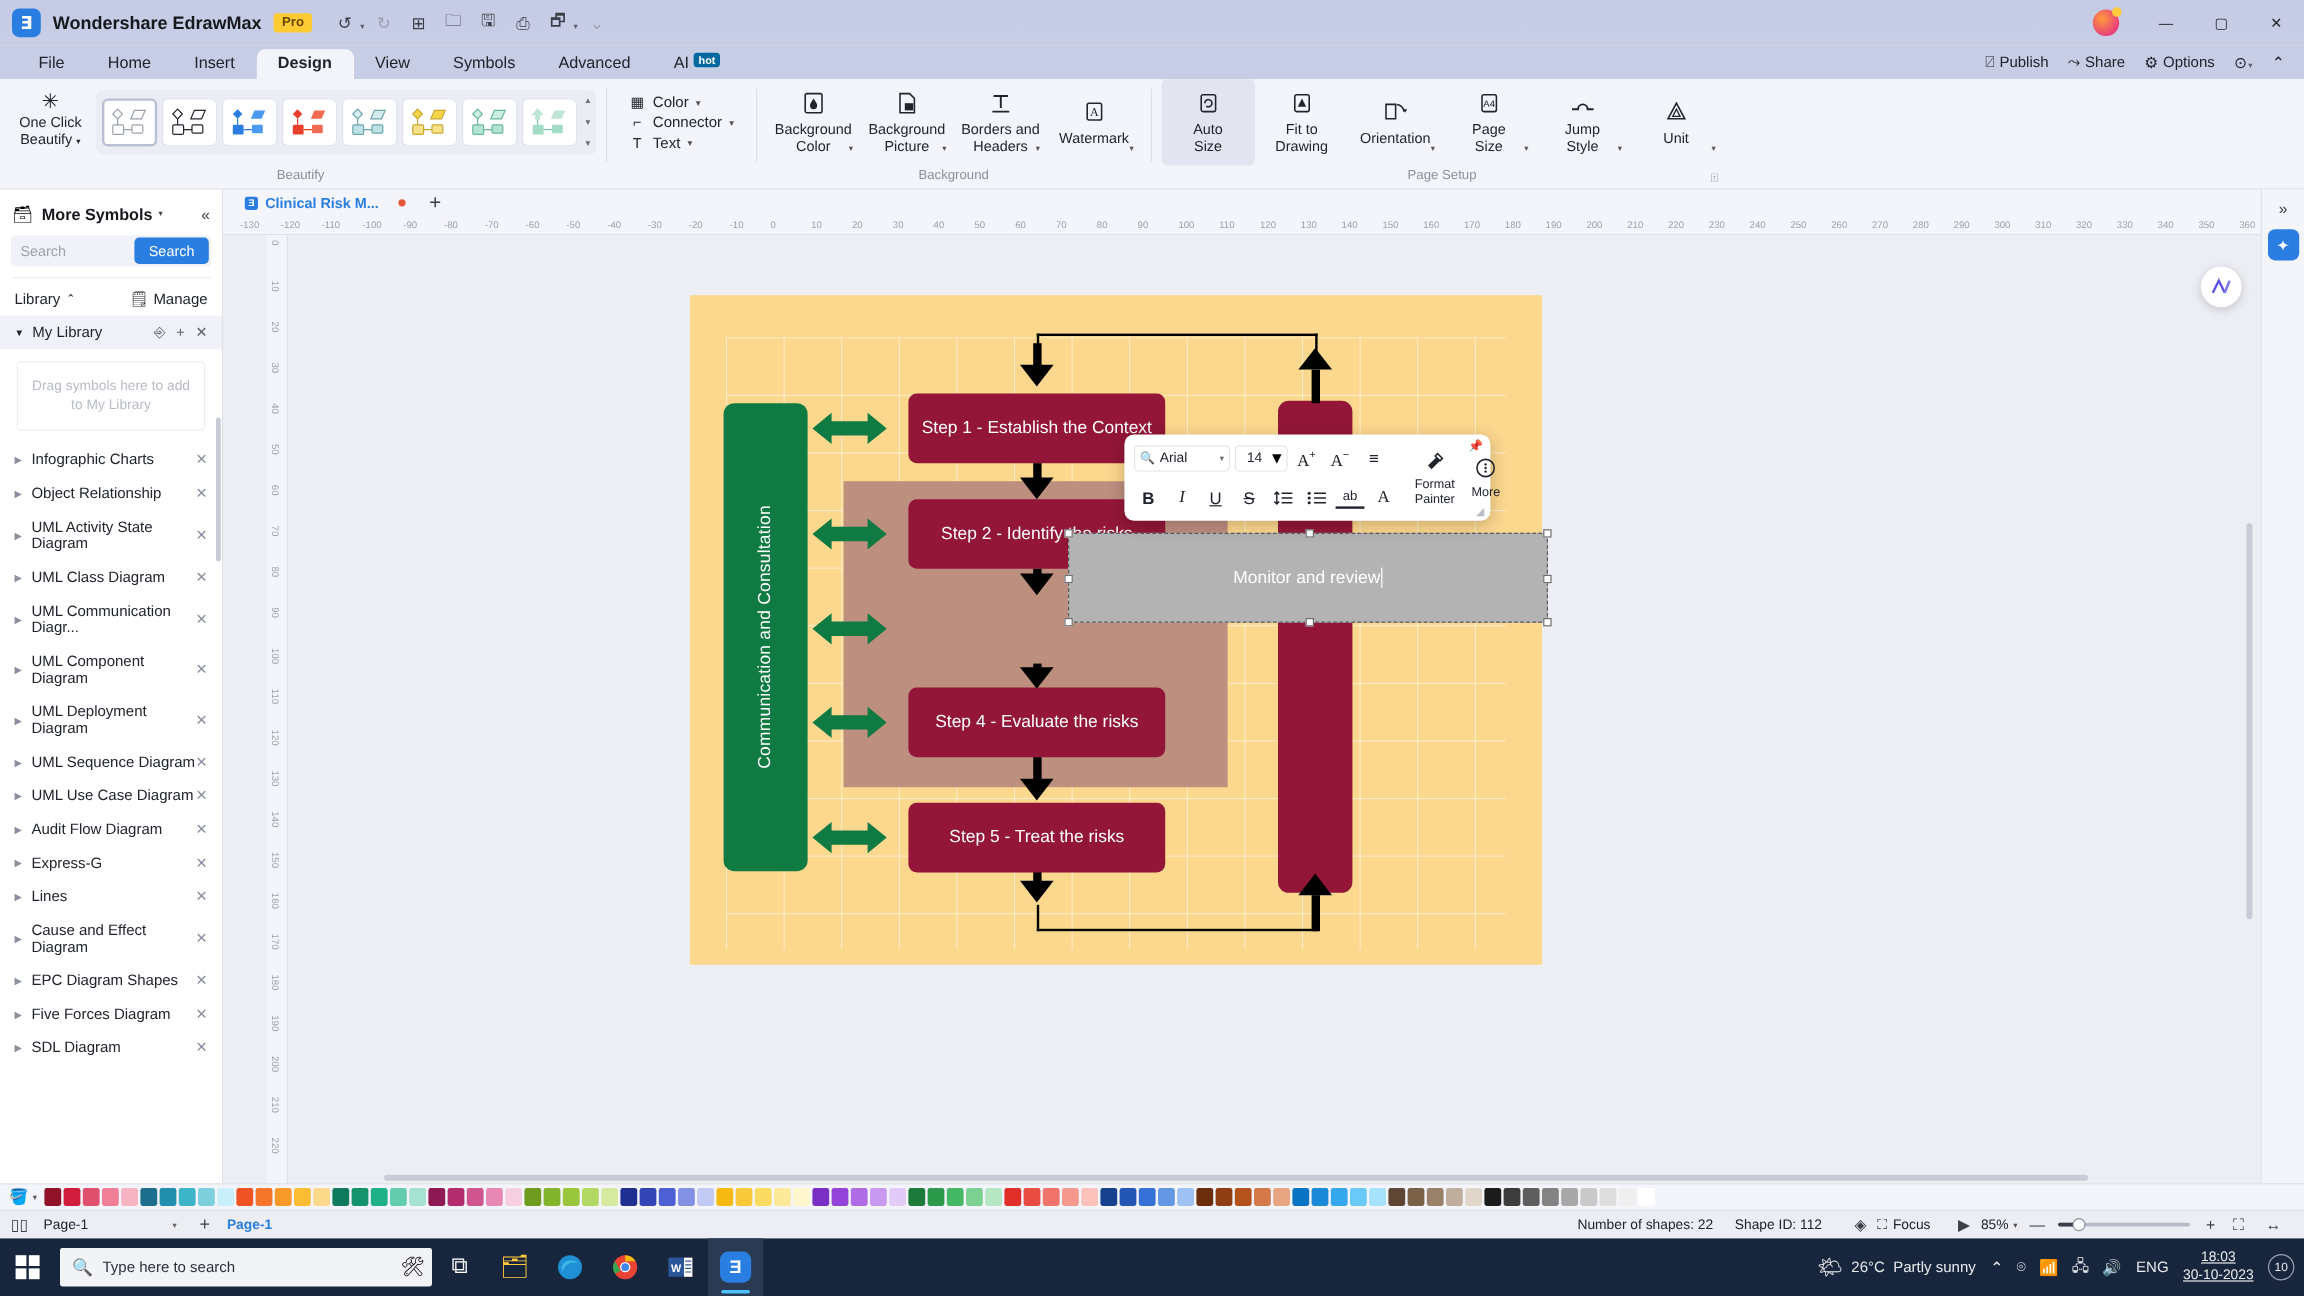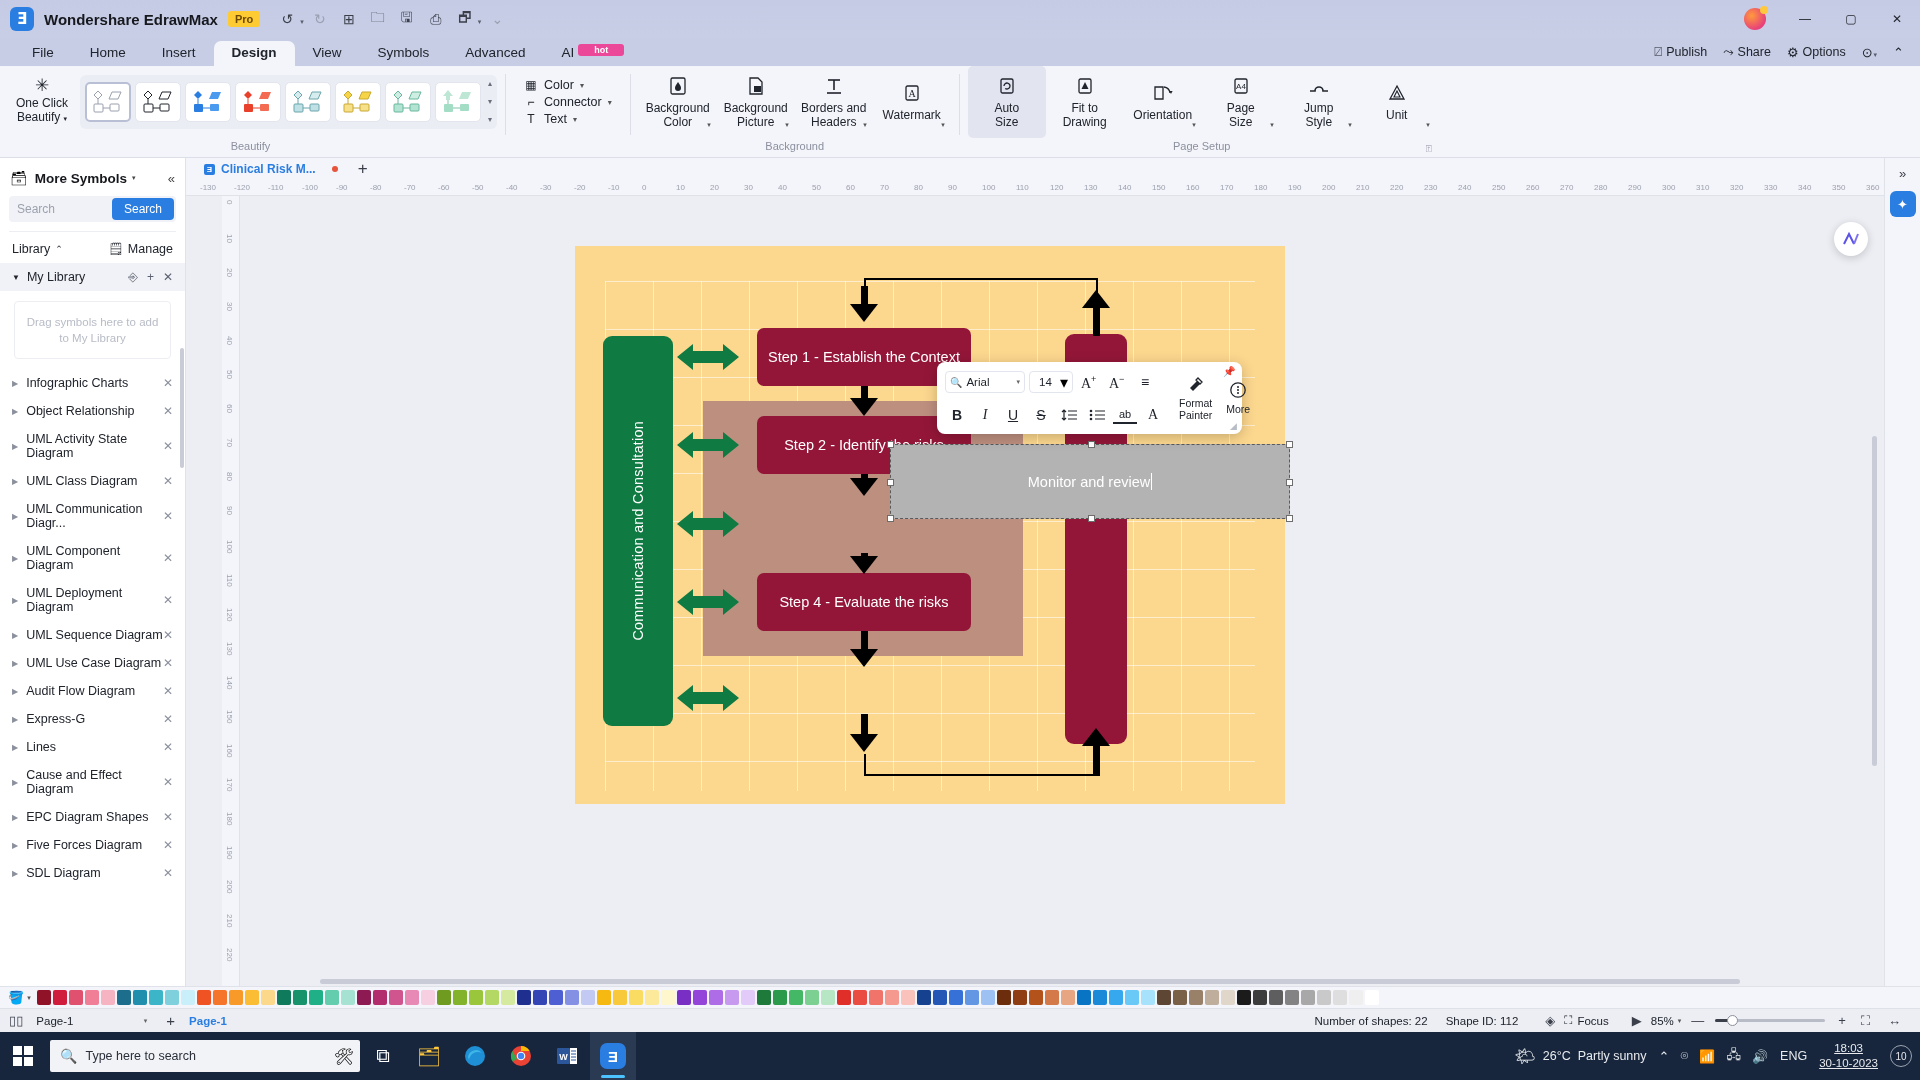--- a/index.html
+++ b/index.html
@@ -63,22 +63,22 @@
   }
   .mtab {
     font-size: 13.5px; color: #20242c; padding: 4px 18px 6px;
     position: relative;
   }
   .mtab.active {
     background: #f4f5fa; font-weight: bold;
     border-radius: 7px 7px 0 0; padding-bottom: 6px;
   }
   .hot-badge {
-    background: #ec4899; color: #fff; font-size: 9px; font-weight: bold;
-    border-radius: 3px; padding: 1px 16px; margin-left: 4px;
+    background: #0369a1; color: #fff; font-size: 9px; font-weight: bold;
+    border-radius: 3px; padding: 1px 4px; margin-left: 4px;
     position: relative; top: -4px;
   }
   .menubar-right { margin-left: auto; display: flex; align-items: center; gap: 4px; padding-right: 10px; padding-bottom: 4px;}
   .mr-item { display: flex; align-items: center; gap: 4px; font-size: 12.5px; color: #20242c; padding: 2px 6px;}
   .mr-ico { font-size: 13px; }
 
   
   .ribbon {
     position: absolute; top: 66px; left: 0; width: 1920px; height: 92px;
     background: #f4f5fa; border-bottom: 1px solid #dcdfe8;
@@ -924,20 +924,23 @@
       <div class="vhead" style="left:507px; top:482px; border-bottom:18px solid #000;"></div>
 
       <div class="step" style="left:182px; top:82px; width:214px; height:58px;">
         <span>Step 1 - Establish the Context</span>
       </div>
       <div class="step" style="left:182px; top:170px; width:214px; height:58px;">
         <span>Step 2 - Identify  the risks</span>
       </div>
       <div class="step" style="left:182px; top:327px; width:214px; height:58px;">
         <span>Step 4 - Evaluate the risks</span>
+      </div>
+      <div class="step" style="left:182px; top:423px; width:214px; height:58px;">
+        <span>Step 5 - Treat the risks</span>
       </div>
 
       <div class="vline" style="left:286px; top:140px; height:14px;"></div>
       <div class="vhead" style="left:275px; top:152px; border-top:18px solid #000;"></div>
       <div class="vline" style="left:286px; top:228px; height:8px;"></div>
       <div class="vhead" style="left:275px; top:232px; border-top:18px solid #000;"></div>
       <div class="vline" style="left:286px; top:307px; height:6px;"></div>
       <div class="vhead" style="left:275px; top:310px; border-top:18px solid #000;"></div>
       <div class="vline" style="left:286px; top:385px; height:20px;"></div>
       <div class="vhead" style="left:275px; top:403px; border-top:18px solid #000;"></div>

